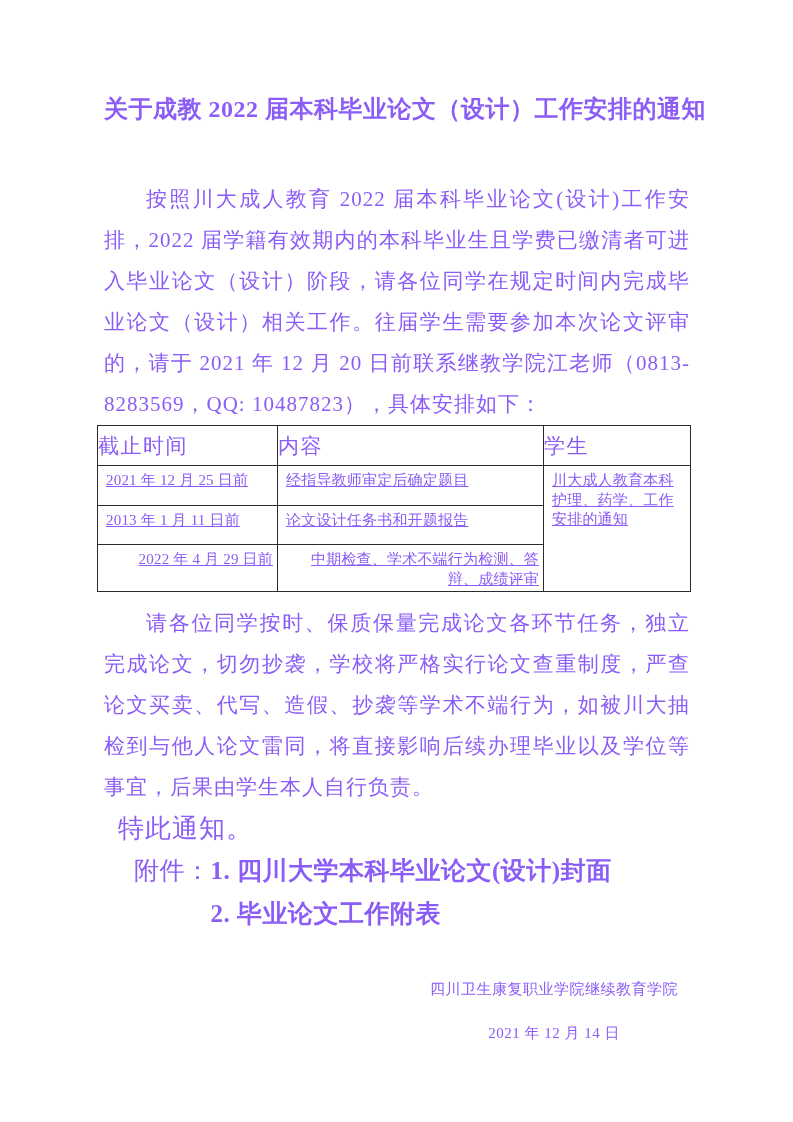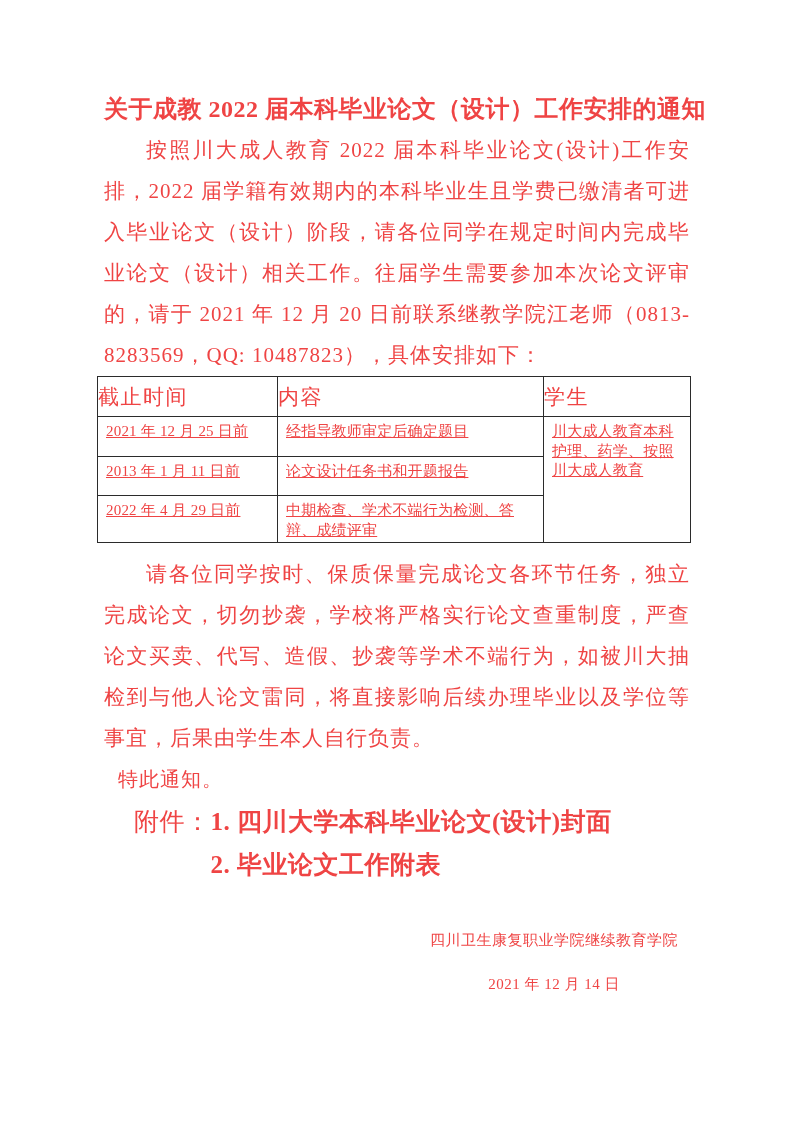--- a/index.html
+++ b/index.html
@@ -1,21 +1,21 @@
 <!DOCTYPE html>
 <html><head>
 <meta charset="utf-8">
 <style>
   html, body { margin: 0; padding: 0; background: #ffffff; }
   .page {
     position: relative;
     width: 793px;
     height: 1122px;
     background: #ffffff;
-    color: #ef4444;
+    color: #8b5cf6;
     font-family: "Liberation Serif", "DejaVu Serif", serif;
     overflow: hidden;
   }
   .content {
     margin: 0 103px 0 104px; 
   }
   .doc-title {
     margin: 88px 0 0 0;
     font-size: 24px;
     line-height: 42px;
@@ -26,21 +26,21 @@
   }
   .body-par {
     margin: 0;
     font-size: 21px;
     line-height: 41px;
     letter-spacing: 1px;
     text-align: justify;
     text-justify: inter-ideograph;
   }
   .indent { text-indent: 2em; }
-  .par-intro { }
+  .par-intro { margin-top: 49px; }
   .par-warning { margin-top: 11px; }
 
   table.schedule {
     border-collapse: collapse;
     table-layout: fixed;
     width: 593px;
     margin-left: -7px; 
     margin-top: 0;
   }
   table.schedule col.c1 { width: 180px; }
@@ -61,29 +61,29 @@
   table.schedule td {
     font-size: 15px;
     line-height: 19.5px;
     vertical-align: top;
     padding: 5px 4px 2px 8px;
     letter-spacing: 0.2px;
     text-decoration: underline;
   }
   tr.r1 { height: 40px; }
   tr.r2 { height: 39px; }
-  tr.r3 { height: 45px; }
+  tr.r3 { height: 45px; text-align: right; }
   td.students {
     line-height: 18.5px;
     padding: 4px 3px 0 7px;
   }
 
   .notice-line {
     margin: 0 0 0 14px;
-    font-size: 20px;
+    font-size: 26px;
     line-height: 41px;
     letter-spacing: 1px;
   }
   .attachments {
     display: flex;
     margin-left: 30px;
     font-size: 25px;
     line-height: 43px;
     letter-spacing: 0.5px;
   }
@@ -118,21 +118,21 @@
         <tr>
           <th>截止时间</th>
           <th>内容</th>
           <th>学生</th>
         </tr>
       </thead>
       <tbody>
         <tr class="r1">
           <td>2021 年 12 月 25 日前</td>
           <td>经指导教师审定后确定题目</td>
-          <td class="students" rowspan="3">川大成人教育本科护理、药学、按照川大成人教育</td>
+          <td class="students" rowspan="3">川大成人教育本科护理、药学、工作安排的通知</td>
         </tr>
         <tr class="r2">
           <td>2013 年 1 月 11 日前</td>
           <td>论文设计任务书和开题报告</td>
         </tr>
         <tr class="r3">
           <td>2022 年 4 月 29 日前</td>
           <td>中期检查、学术不端行为检测、答辩、成绩评审</td>
         </tr>
       </tbody>

